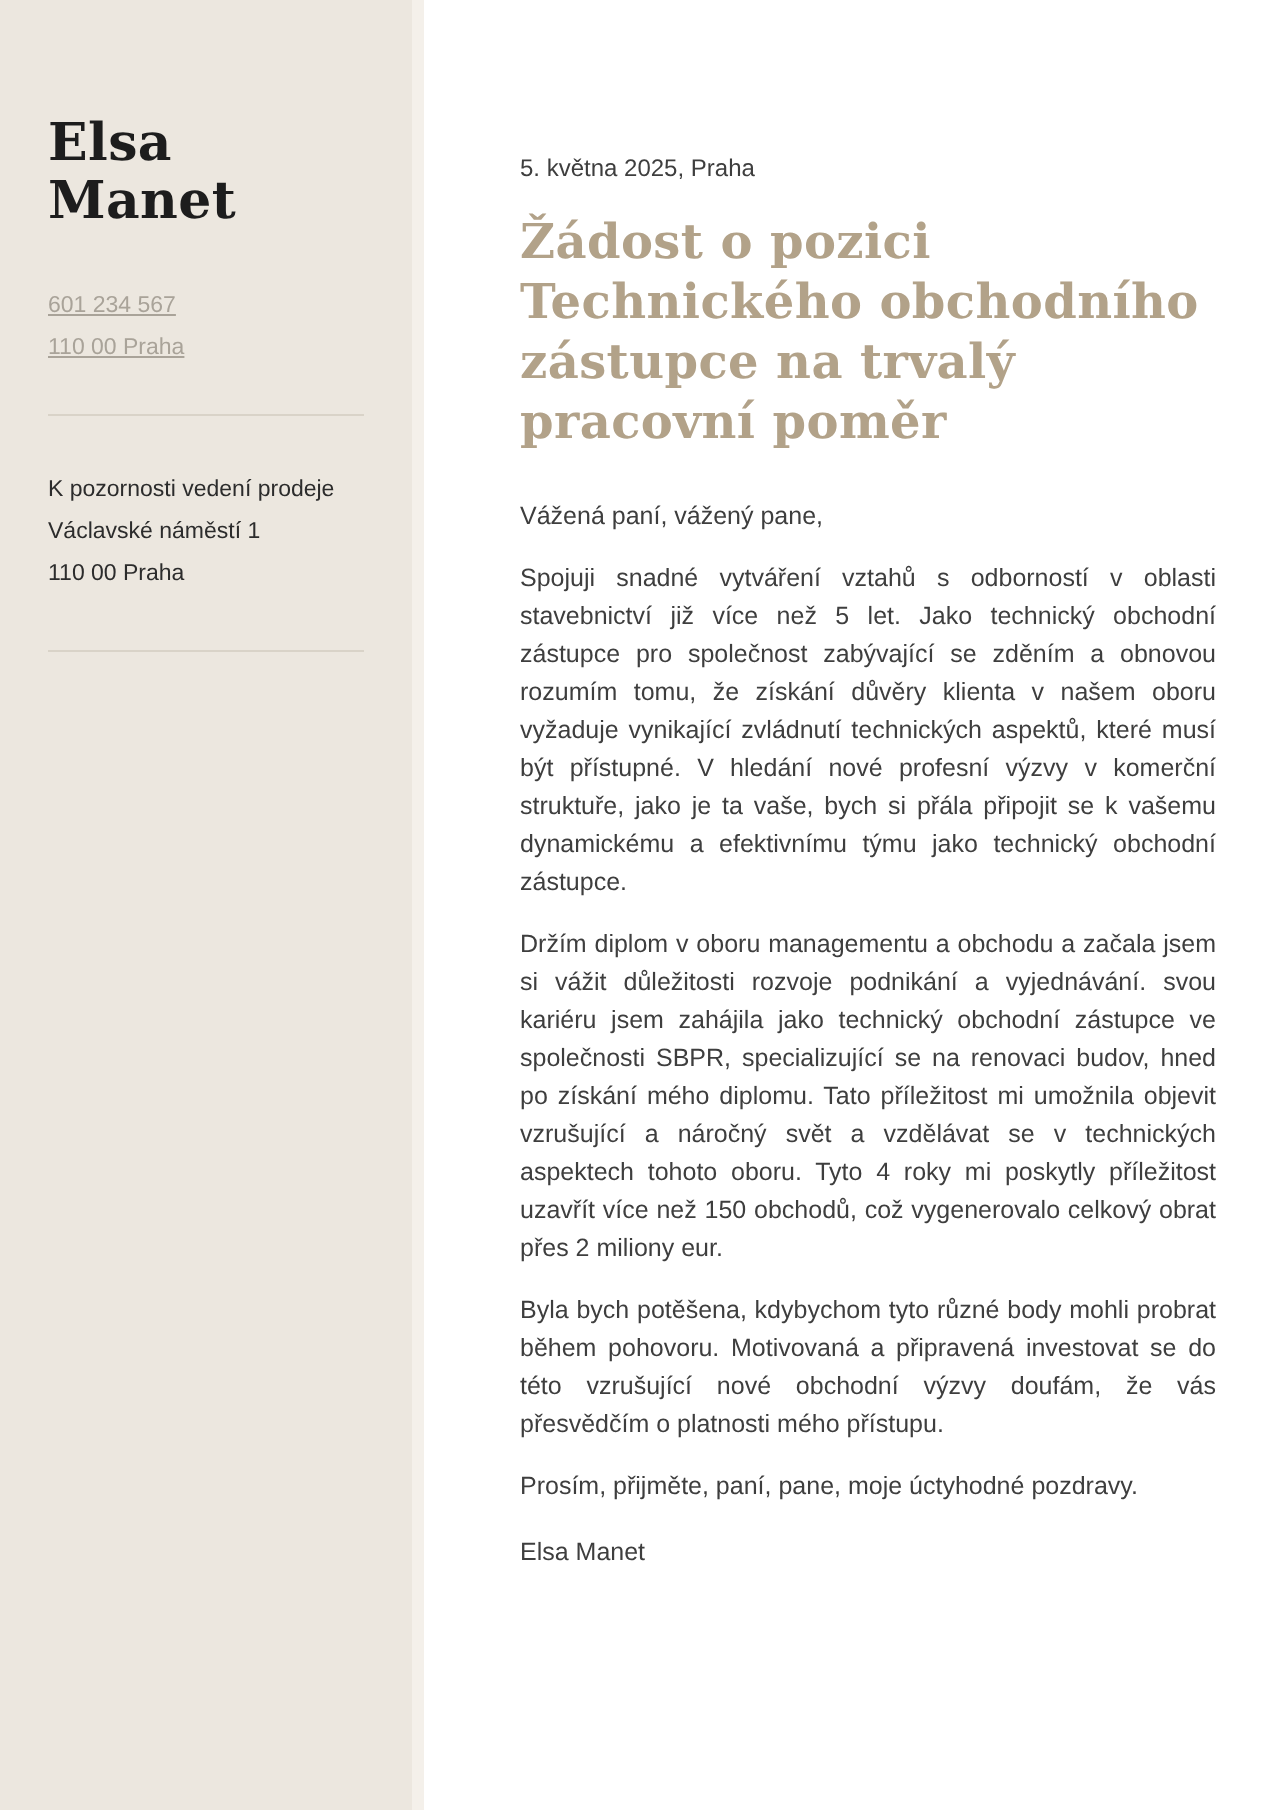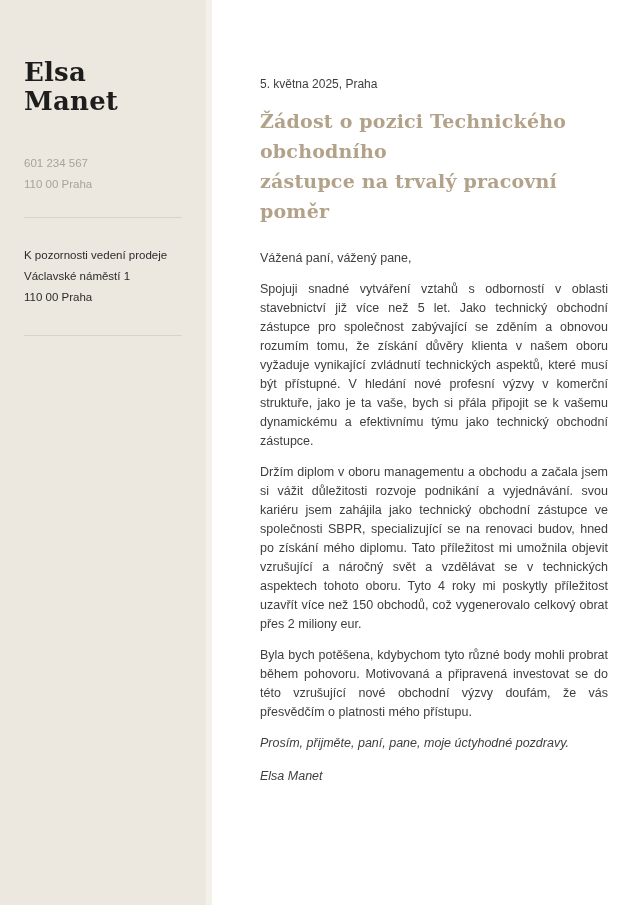--- a/index.html
+++ b/index.html
@@ -24,24 +24,25 @@
   }
   .name {
     font-family: "DejaVu Serif", "Liberation Serif", serif;
     font-size: 26px;
     font-weight: 700;
     color: #1d1d1d;
     letter-spacing: 0.2px;
     line-height: 1.1;
   }
   .contact {
-    margin-top: 38px;
+    margin-top: 28px;
     font-size: 11.5px;
     line-height: 21px;
     color: #a9a399;
+    text-decoration: underline;
   }
   .side-divider {
     border: none;
     border-top: 1px solid #d9d3c8;
     margin-top: 22px;
   }
   .recipient {
     margin-top: 27px;
     font-size: 11.5px;
     line-height: 21px;
@@ -59,21 +60,21 @@
     padding: 77px 40px 16px 34px;
     background: #ffffff;
   }
   .date-line {
     font-size: 12px;
     color: #3e3e3e;
   }
   .letter-title {
     margin-top: 15px;
     font-family: "DejaVu Serif", "Liberation Serif", serif;
-    font-size: 19px;
+    font-size: 24px;
     font-weight: 700;
     line-height: 30px;
     color: #b2a289;
     letter-spacing: 0.2px;
   }
   .letter-title span { display: block; }
   .greeting {
     margin-top: 23px;
     font-size: 12.5px;
     line-height: 19px;
@@ -83,21 +84,20 @@
     font-size: 12.5px;
     line-height: 19px;
     text-align: justify;
     color: #3e3e3e;
   }
   .closing, .signature {
     margin-top: 12px;
     font-size: 12.5px;
     line-height: 19px;
     color: #3e3e3e;
-    font-style: italic;
   }
   .signature { margin-top: 14px; }
 </style>
 </head>
 <body>
 
 <aside class="sidebar">
   <h1 class="name">Elsa Manet</h1>
 
   <div class="contact">

